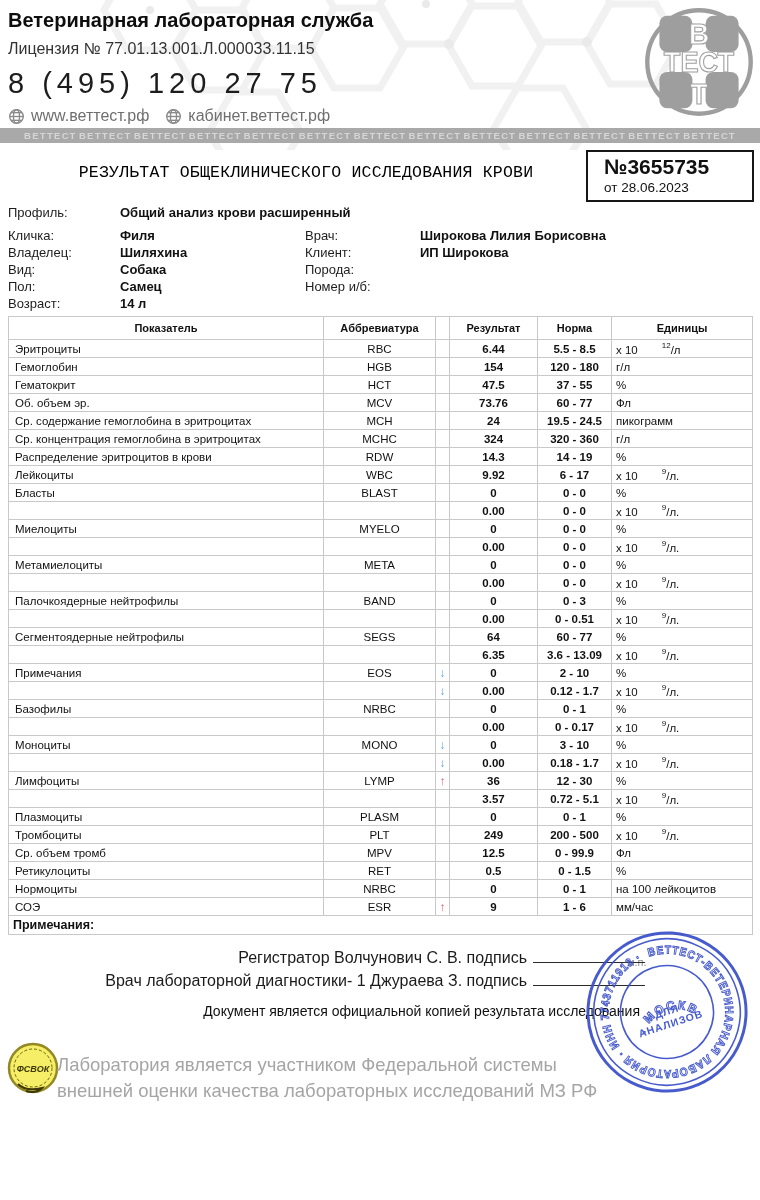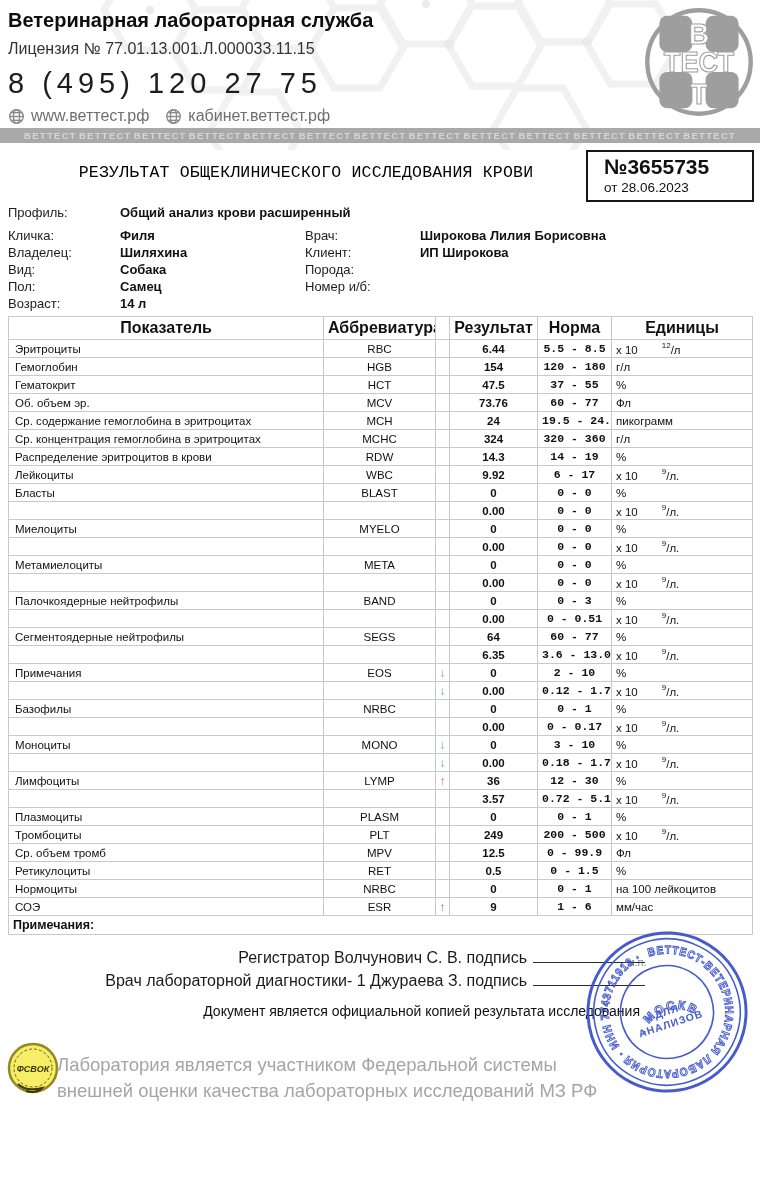--- a/index.html
+++ b/index.html
@@ -39,27 +39,27 @@
   .irow.first{margin-bottom:6px;}
   .il1{width:112px;color:#1d1d1d;}
   .iv1{width:185px;font-weight:bold;}
   .iv1.wide{width:auto;flex:1;}
   .il2{width:115px;color:#1d1d1d;}
   .iv2{flex:1;font-weight:bold;}
 
   
   .results{position:absolute;left:8px;top:316px;width:744px;border-collapse:collapse;table-layout:fixed;font-size:11.5px;}
   .results th,.results td{border:1px solid #c9c9c9;overflow:hidden;white-space:nowrap;}
-  .results th{font-size:16px;font-weight:bold;height:20px;padding:1px 4px;text-align:center;}
+  .results th{font-size:11px;font-weight:bold;height:20px;padding:1px 4px;text-align:center;}
   .results td{height:17px;padding:0 4px;}
   .c-name{text-align:left;padding-left:6px !important;}
   .c-abbr{text-align:center;}
   .c-flag{text-align:center;padding:0 !important;}
   .c-res{text-align:center;font-weight:bold;}
-  .c-norm{text-align:center;font-weight:bold;font-family:Liberation Mono, monospace;}
+  .c-norm{text-align:center;font-weight:bold;}
   .c-unit{text-align:left;}
   .c-unit sup{font-size:8px;position:relative;top:-1px;margin-left:24px;}
   .arrow-down{color:#429fd9;font-weight:bold;}
   .arrow-up{color:#e0586b;font-weight:bold;}
   .results tfoot td{font-weight:bold;font-size:12.5px;height:18px;text-align:left;}
 
   
   .sig{position:absolute;right:115px;top:946px;text-align:right;font-size:16px;color:#1b1b1b;line-height:23px;white-space:nowrap;}
   .blank{display:inline-block;width:112px;border-bottom:1px solid #2a2a2a;height:13px;margin-left:6px;}
   .mp{position:absolute;left:627px;top:956px;font-size:11px;color:#8d8d8d;}

